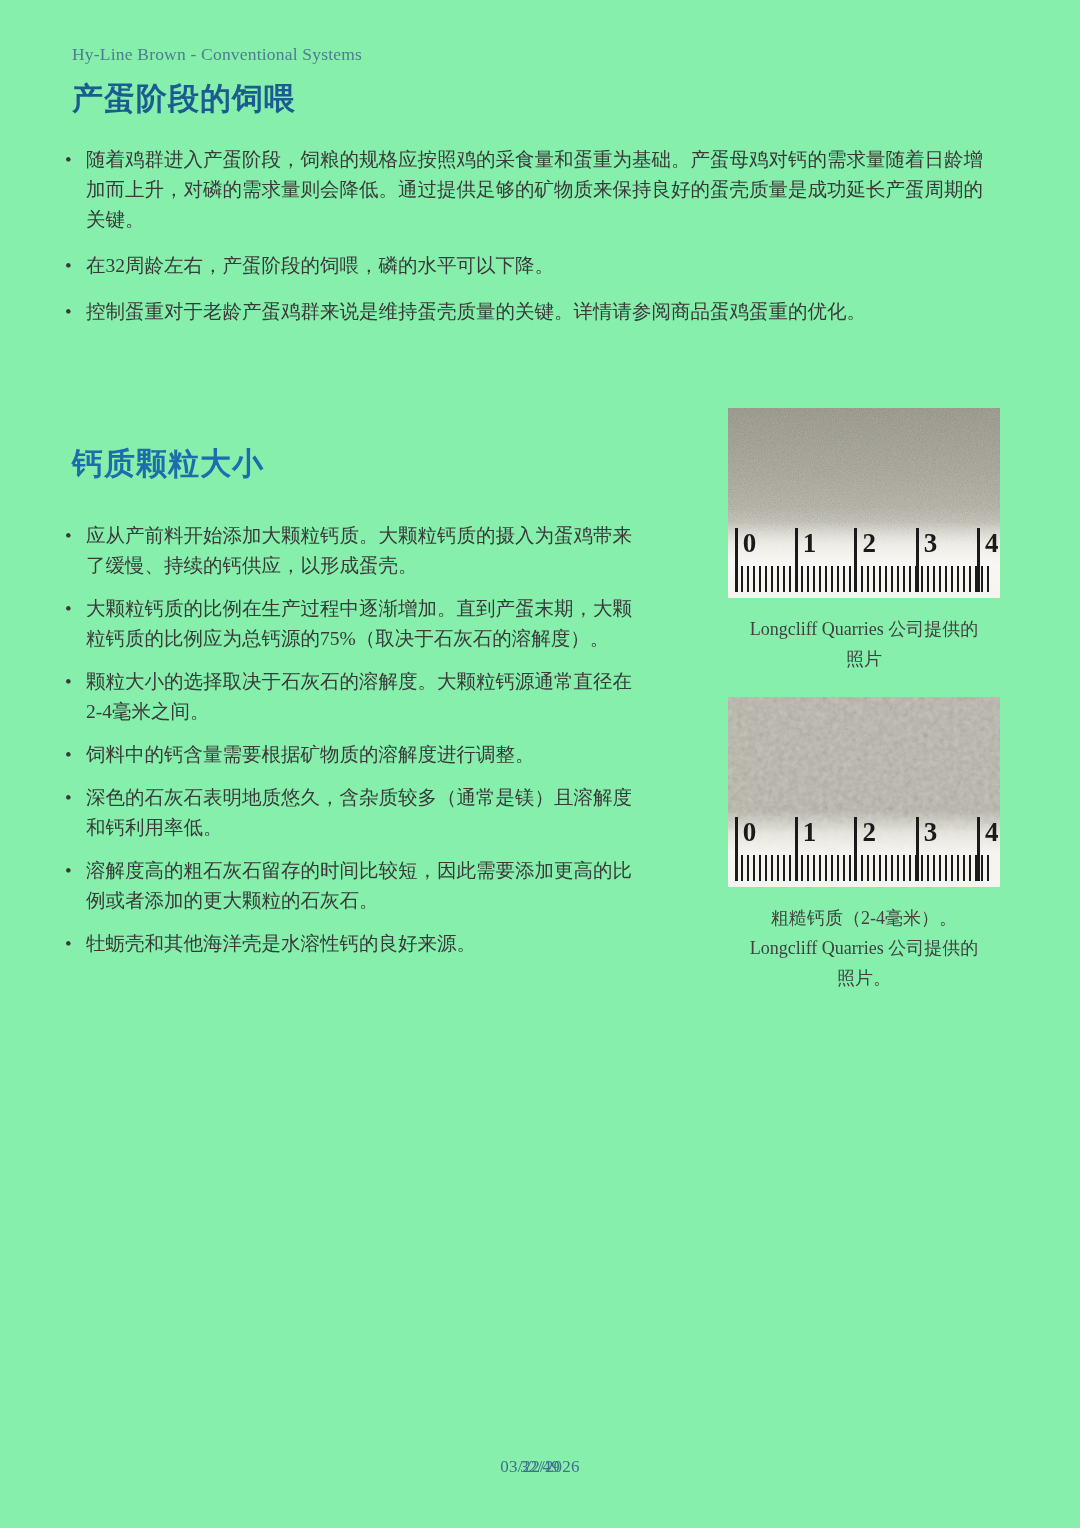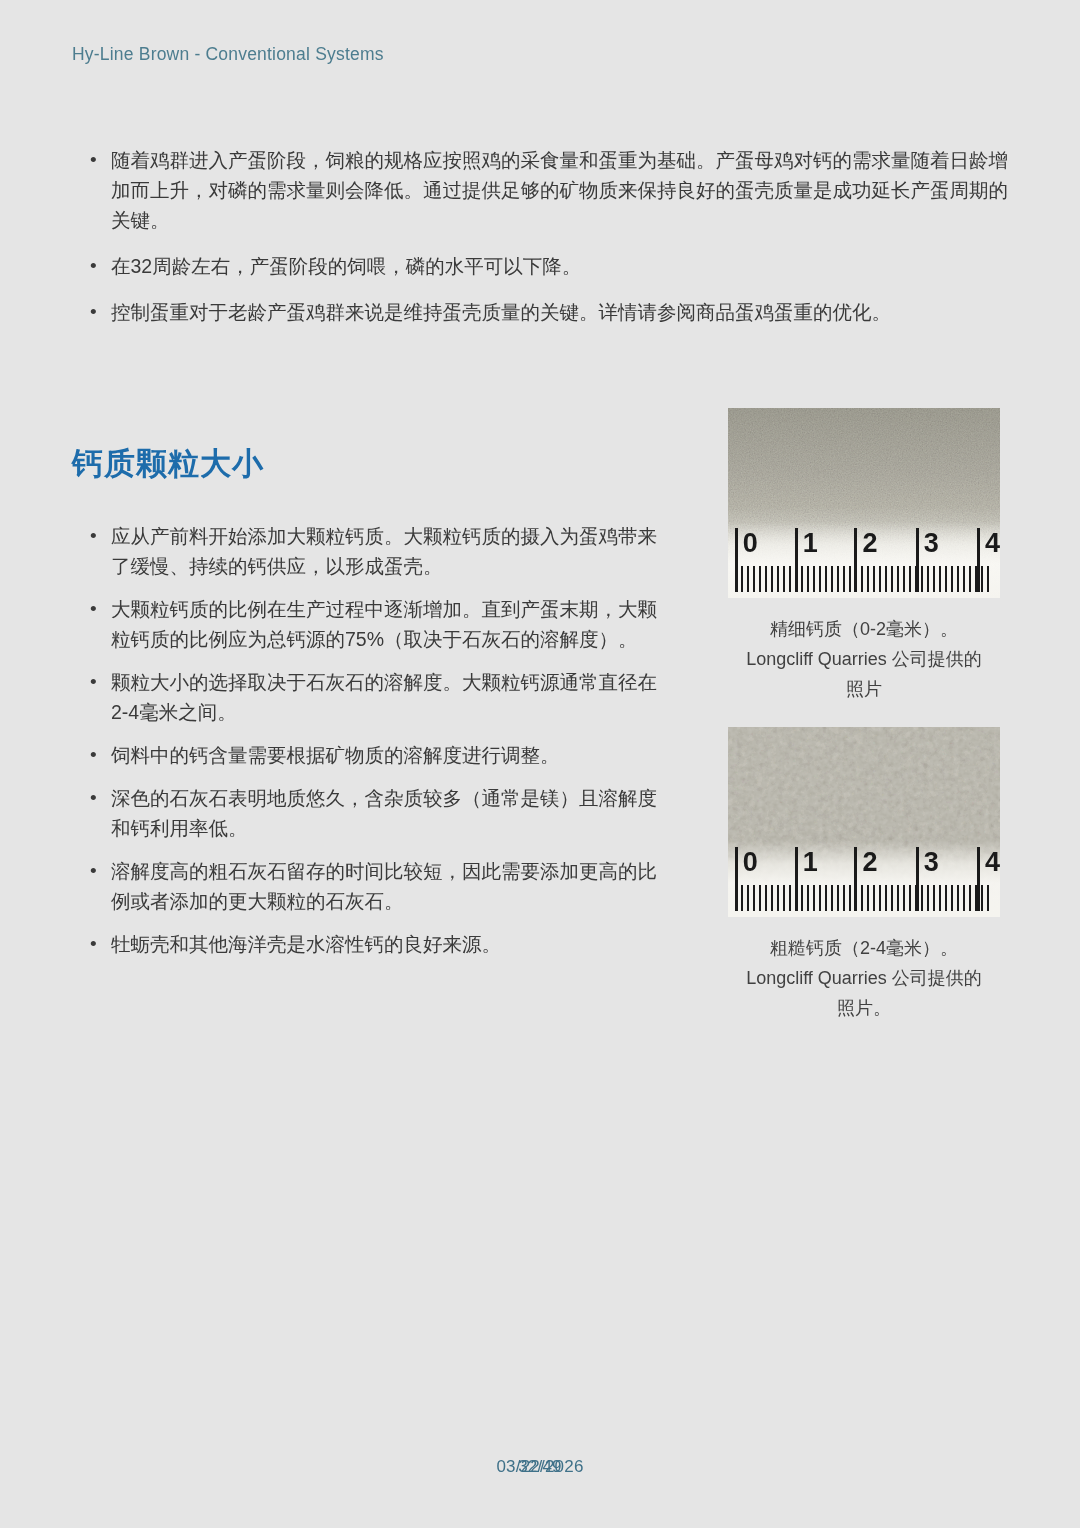--- a/index.html
+++ b/index.html
@@ -11,34 +11,34 @@
     --footer-teal:#3f7189;
     --ruler-ink:#1a1a1a;
   }
   *{margin:0;padding:0;box-sizing:border-box;}
   html,body{background:#ffffff;}
   body{
     width:1080px;height:1528px;position:relative;overflow:hidden;
     font-family:"Liberation Sans","DejaVu Sans",sans-serif;
     color:var(--body-text);
   }
-  .page{position:absolute;inset:0;background:#e5e5e5;}
+  .page{position:absolute;inset:0;background:#86efac;font-family:Liberation Serif, serif;}
 
   .doc-header{
     position:absolute;left:72px;top:44px;
     font-size:17.5px;letter-spacing:.2px;color:var(--header-teal);
   }
   .section-title{
     position:absolute;left:72px;
     font-size:31px;font-weight:700;letter-spacing:1px;
   }
   .title-feeding{top:78px;color:var(--title1-blue);}
   .title-particle{top:443px;color:var(--title2-blue);}
 
-  ul.bullets{list-style:none;position:absolute;left:80px;}
+  ul.bullets{list-style:none;position:absolute;left:55px;}
   ul.bullets li{
     position:relative;padding-left:31px;
     font-size:19.5px;line-height:30px;color:var(--body-text);
   }
   ul.bullets li::before{
     content:"•";position:absolute;left:10px;top:0;
     font-size:19px;line-height:30px;color:var(--body-text);
   }
   .bullets-feeding{top:145px;width:940px;}
   .bullets-feeding li{margin-bottom:16px;}
@@ -100,20 +100,21 @@
   .footer-center{flex:0 0 auto;position:absolute;left:0;right:0;text-align:center;}
   .footer-right{flex:1;text-align:center;}
 </style>
 </head>
 <body>
 
 <div class="page">
 
   <div class="doc-header">Hy-Line Brown - Conventional Systems</div>
 
+  <h1 class="section-title title-feeding">产蛋阶段的饲喂</h1>
 
   <ul class="bullets bullets-feeding">
 
   <li>随着鸡群进入产蛋阶段，饲粮的规格应按照鸡的采食量和蛋重为基础。产蛋母鸡对钙的需求量随着日龄增加而上升，对磷的需求量则会降低。通过提供足够的矿物质来保持良好的蛋壳质量是成功延长产蛋周期的关键。</li>
       <li>在32周龄左右，产蛋阶段的饲喂，磷的水平可以下降。</li>
       <li>控制蛋重对于老龄产蛋鸡群来说是维持蛋壳质量的关键。详情请参阅商品蛋鸡蛋重的优化。</li>
     </ul>
 
   <h1 class="section-title title-particle">钙质颗粒大小</h1>
 
@@ -159,21 +160,20 @@
               <span class="ruler-num">1</span>
               <span class="ruler-num">2</span>
               <span class="ruler-num">3</span>
               <span class="ruler-num">4</span>
             </div>
           <div class="ruler-ticks"></div>
         </div>
       </div>
       <figcaption class="caption">
 
-      <div class="caption-line">精细钙质（0-2毫米）。</div>
           <div class="caption-line">Longcliff Quarries 公司提供的</div>
           <div class="caption-line">照片</div>
         </figcaption>
     </figure>
 
     <figure class="figure">
       <div class="photo photo-coarse">
         <svg class="noise mult" viewBox="0 0 272 190" preserveAspectRatio="none">
           <filter id="nc1">
               <feTurbulence type="fractalNoise" baseFrequency="0.14" numOctaves="3" seed="4" stitchTiles="stitch"></feTurbulence>

